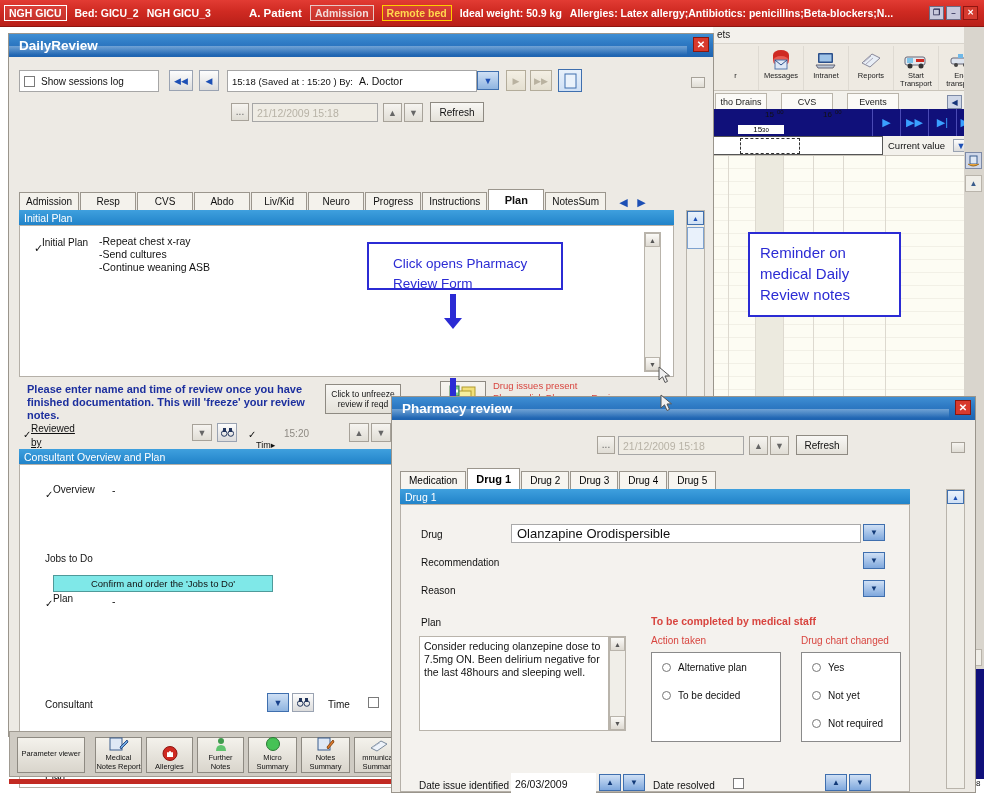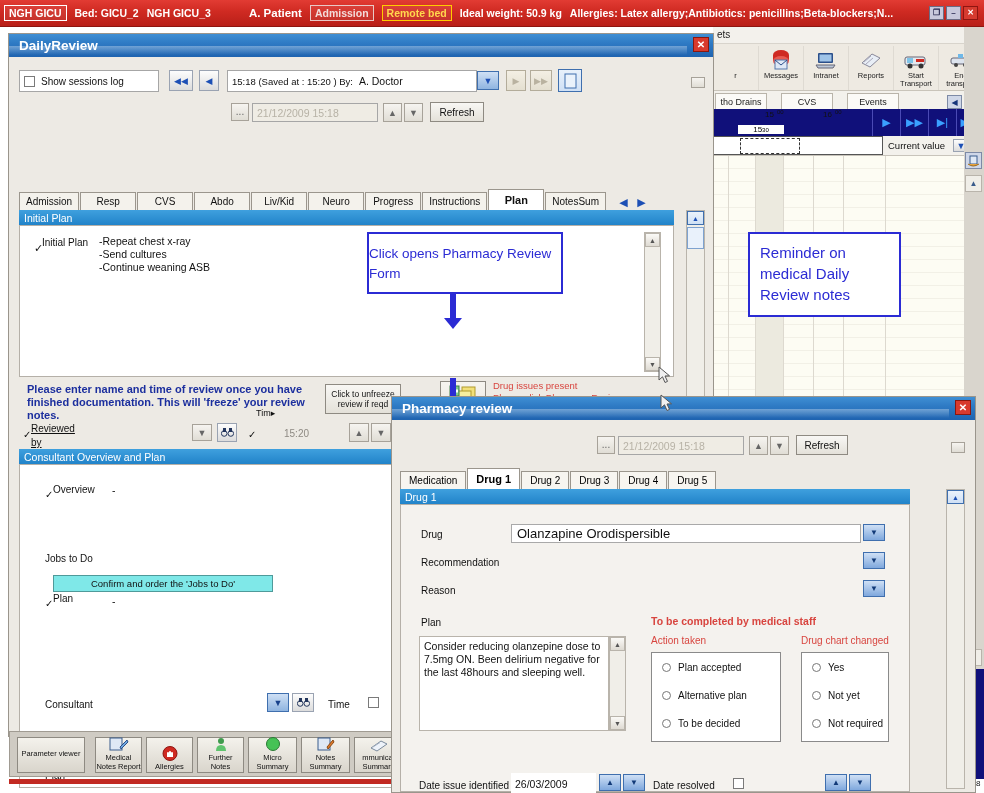--- a/index.html
+++ b/index.html
@@ -420,21 +420,21 @@
       <div class="sq-btn grey" style="position:absolute;left:183px;top:367px;width:20px;height:17px;">▼</div>
       <div class="sq-btn" style="position:absolute;left:208px;top:366px;width:20px;height:19px;">
         <svg width="13" height="11" viewBox="0 0 13 11">
           <circle cx="3.2" cy="6.5" r="2.8" fill="none" stroke="#22355c"></circle>
           <circle cx="9.8" cy="6.5" r="2.8" fill="none" stroke="#22355c"></circle>
           <rect x="2" y="1" width="3" height="4" fill="#22355c"></rect>
           <rect x="8" y="1" width="3" height="4" fill="#22355c"></rect>
         </svg>
       </div>
       <span class="tick" style="position:absolute;left:239px;top:372px;font-size:10px;">✓</span>
-      <span class="lbl" style="position:absolute;left:247px;top:351px;font-size:9px;">Tim▸</span>
+      <span class="lbl" style="position:absolute;left:247px;top:383px;font-size:9px;">Tim▸</span>
       <span class="lbl" style="position:absolute;left:275px;top:371px;color:#8e8a83;">15:20</span>
       <div class="sq-btn grey" style="position:absolute;left:340px;top:366px;width:20px;height:19px;">▲</div>
       <div class="sq-btn grey" style="position:absolute;left:362px;top:366px;width:20px;height:19px;">▼</div>
 
       <div style="position:absolute;left:431px;top:324px;width:46px;height:54px;background:linear-gradient(180deg,#f6f4ef,#e2ded6);border:1px solid #8e8a82;display:flex;flex-direction:column;align-items:center;justify-content:flex-end;font-size:7.5px;line-height:9px;text-align:center;padding-bottom:1px;">
         <div style="position:absolute;top:3px;">
           <svg width="32" height="26" viewBox="0 0 32 26">
             <rect x="15" y="2" width="13" height="12" fill="#f2e07a" stroke="#b09a2c"></rect>
             <rect x="11" y="6" width="13" height="12" fill="#f7ef9f" stroke="#b09a2c"></rect>
             <rect x="3" y="1" width="9" height="10" fill="#7fc98a" stroke="#3c7a47"></rect>
@@ -483,21 +483,21 @@
         <span class="chk" style="position:absolute;left:348px;top:232px;"></span>
       </div>
 
       <div class="section-hdr" style="position:absolute;left:10px;top:694px;width:655px;height:15px;">Plan following Discharge</div>
       <div class="panel" style="position:absolute;left:10px;top:709px;width:655px;height:22px;">
         <span class="lbl" style="position:absolute;left:25px;top:3px;">Plan</span>
       </div>
     </div>
   </div>
 
-  <div class="callout small" style="left:367px;top:232px;width:196px;height:62px;padding:10px 0;">Click opens Pharmacy Review Form</div>
+  <div class="callout small" style="left:367px;top:242px;width:196px;height:48px;padding:10px 24px;">Click opens Pharmacy Review Form</div>
   <div class="bluearrow" style="left:450px;top:294px;width:6px;height:30px;"></div>
   <div class="arrowhead" style="left:444px;top:318px;"></div>
   <div class="bluearrow" style="left:450px;top:378px;width:6px;height:26px;"></div>
   <div class="arrowhead" style="left:444px;top:398px;"></div>
 
   <div class="bottombar">
     <div class="bb-btn" style="left:7px;width:68px;justify-content:center;">
       <span style="white-space:pre-line;text-align:center;">Parameter viewer</span>
     </div>
     <div class="bb-btn" style="left:85px;width:47px;">
@@ -609,34 +609,30 @@
           <div class="sb-arrow">▲</div>
           <div class="sb-arrow">▼</div>
         </div>
 
         <span class="hdr-red" style="position:absolute;left:250px;top:110px;">To be completed by medical staff</span>
 
         <span class="hdr-red2" style="position:absolute;left:250px;top:130px;">Action taken</span>
         <div class="radio-box" style="position:absolute;left:250px;top:147px;width:130px;height:90px;">
           <div class="radio-row">
             <span class="radio"></span>
-            <span>Plan accepted</span>
-          </div>
-          <div class="radio-row">
-            <span class="radio"></span>
             <span>Alternative plan</span>
           </div>
           <div class="radio-row">
             <span class="radio"></span>
             <span>To be decided</span>
           </div>
         </div>
 
         <span class="hdr-red2" style="position:absolute;left:400px;top:130px;">Drug chart changed</span>
-        <div class="radio-box" style="position:absolute;left:400px;top:147px;width:88px;height:90px;">
+        <div class="radio-box" style="position:absolute;left:400px;top:147px;width:100px;height:90px;">
           <div class="radio-row">
             <span class="radio"></span>
             <span>Yes</span>
           </div>
           <div class="radio-row">
             <span class="radio"></span>
             <span>Not yet</span>
           </div>
           <div class="radio-row">
             <span class="radio"></span>

